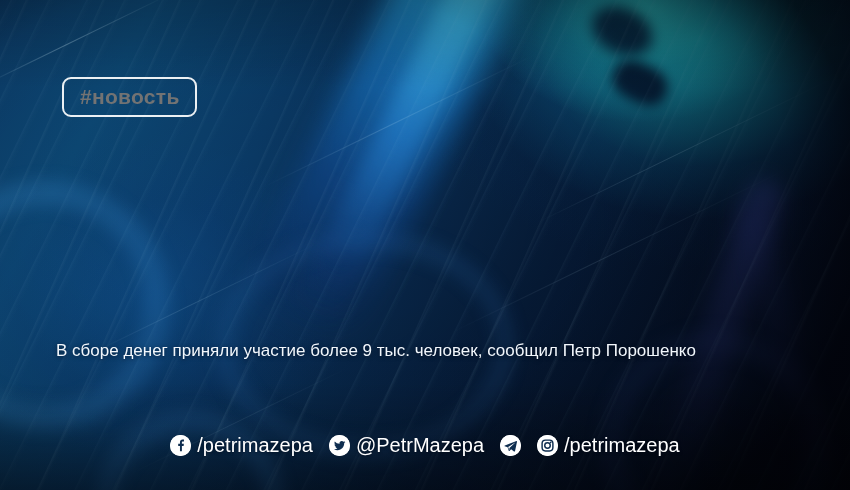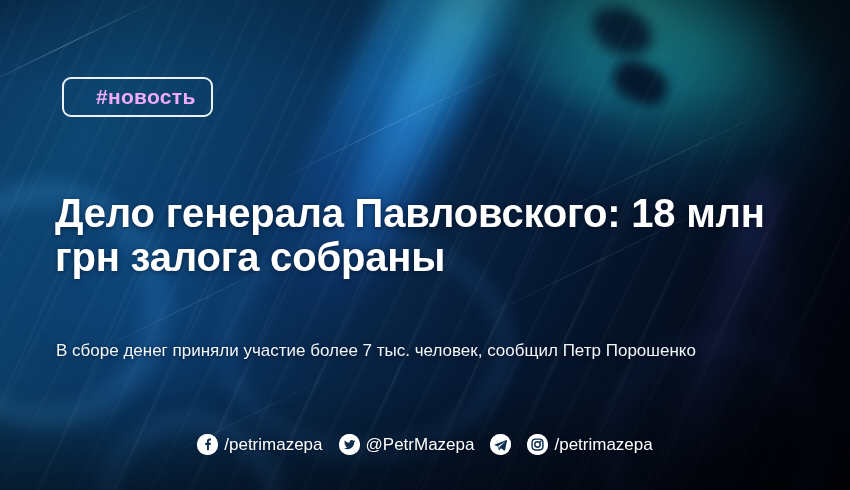--- a/index.html
+++ b/index.html
@@ -197,24 +197,24 @@
                rgba(195,235,255,0.38) 45%, rgba(255,255,255,0) 100%);
     transform:rotate(-26deg);
   }
 
   
   .content { position:absolute; inset:0; }
 
   #tag {
     position:absolute;
     left:62px; top:77px;
-    padding:7px 15px 8px 32px;
+    padding:7px 15px 8px 16px;
     border:2px solid rgba(255,255,255,0.92);
     border-radius:9px;
-    color:#f0abfc;
+    color:#737373;
     font-size:21px;
     font-weight:700;
     font-family:"Liberation Sans Narrow","Liberation Sans", sans-serif;
     letter-spacing:0.3px;
     line-height:1;
     white-space:nowrap;
   }
 
   #headline {
     position:absolute;
@@ -248,21 +248,21 @@
     justify-content:center;
     align-items:center;
     gap:16px;
   }
   .social-item {
     display:flex;
     align-items:center;
     gap:6px;
     color:#ffffff;
     font-family:"Liberation Sans Narrow","Liberation Sans", sans-serif;
-    font-size:17px;
+    font-size:20px;
     font-weight:400;
     white-space:nowrap;
     text-shadow:0 1px 3px rgba(0,8,20,0.6);
   }
   .social-icon {
     width:21px; height:21px;
     border-radius:50%;
     background:#ffffff;
     display:flex; align-items:center; justify-content:center;
     flex:0 0 auto;
@@ -302,23 +302,22 @@
   <div class="streak-line" style="left:430px; top:250px; width:380px; opacity:.35;"></div>
   <div class="streak-line" style="left:120px; top:420px; width:240px; opacity:.3;"></div>
 
   <div class="bg vignette"></div>
   <div class="bg vignette-edges"></div>
 
   <div class="content">
 
     <div id="tag">#новость</div>
 
-    <div id="headline">Дело генерала Павловского: 18 млн грн залога собраны</div>
-
-    <div id="subtitle">В сборе денег приняли участие более 7 тыс. человек, сообщил Петр Порошенко</div>
+
+    <div id="subtitle">В сборе денег приняли участие более 9 тыс. человек, сообщил Петр Порошенко</div>
 
     <div id="social">
 
       <div class="social-item">
         <span class="social-icon">
           <svg width="21" height="21" viewBox="0 0 21 21">
             <circle cx="10.5" cy="10.5" r="10.5" fill="#ffffff"></circle>
             <path d="M11.9 10.9h1.7l.26-2.1H11.9V7.4c0-.6.18-1 1.05-1h1.02V4.52c-.18-.02-.79-.08-1.5-.08-1.49 0-2.5.9-2.5 2.57V8.8H8.2v2.1h1.77v5.4h1.93z" fill="#0e2d4f"></path>
           </svg>
         </span>

